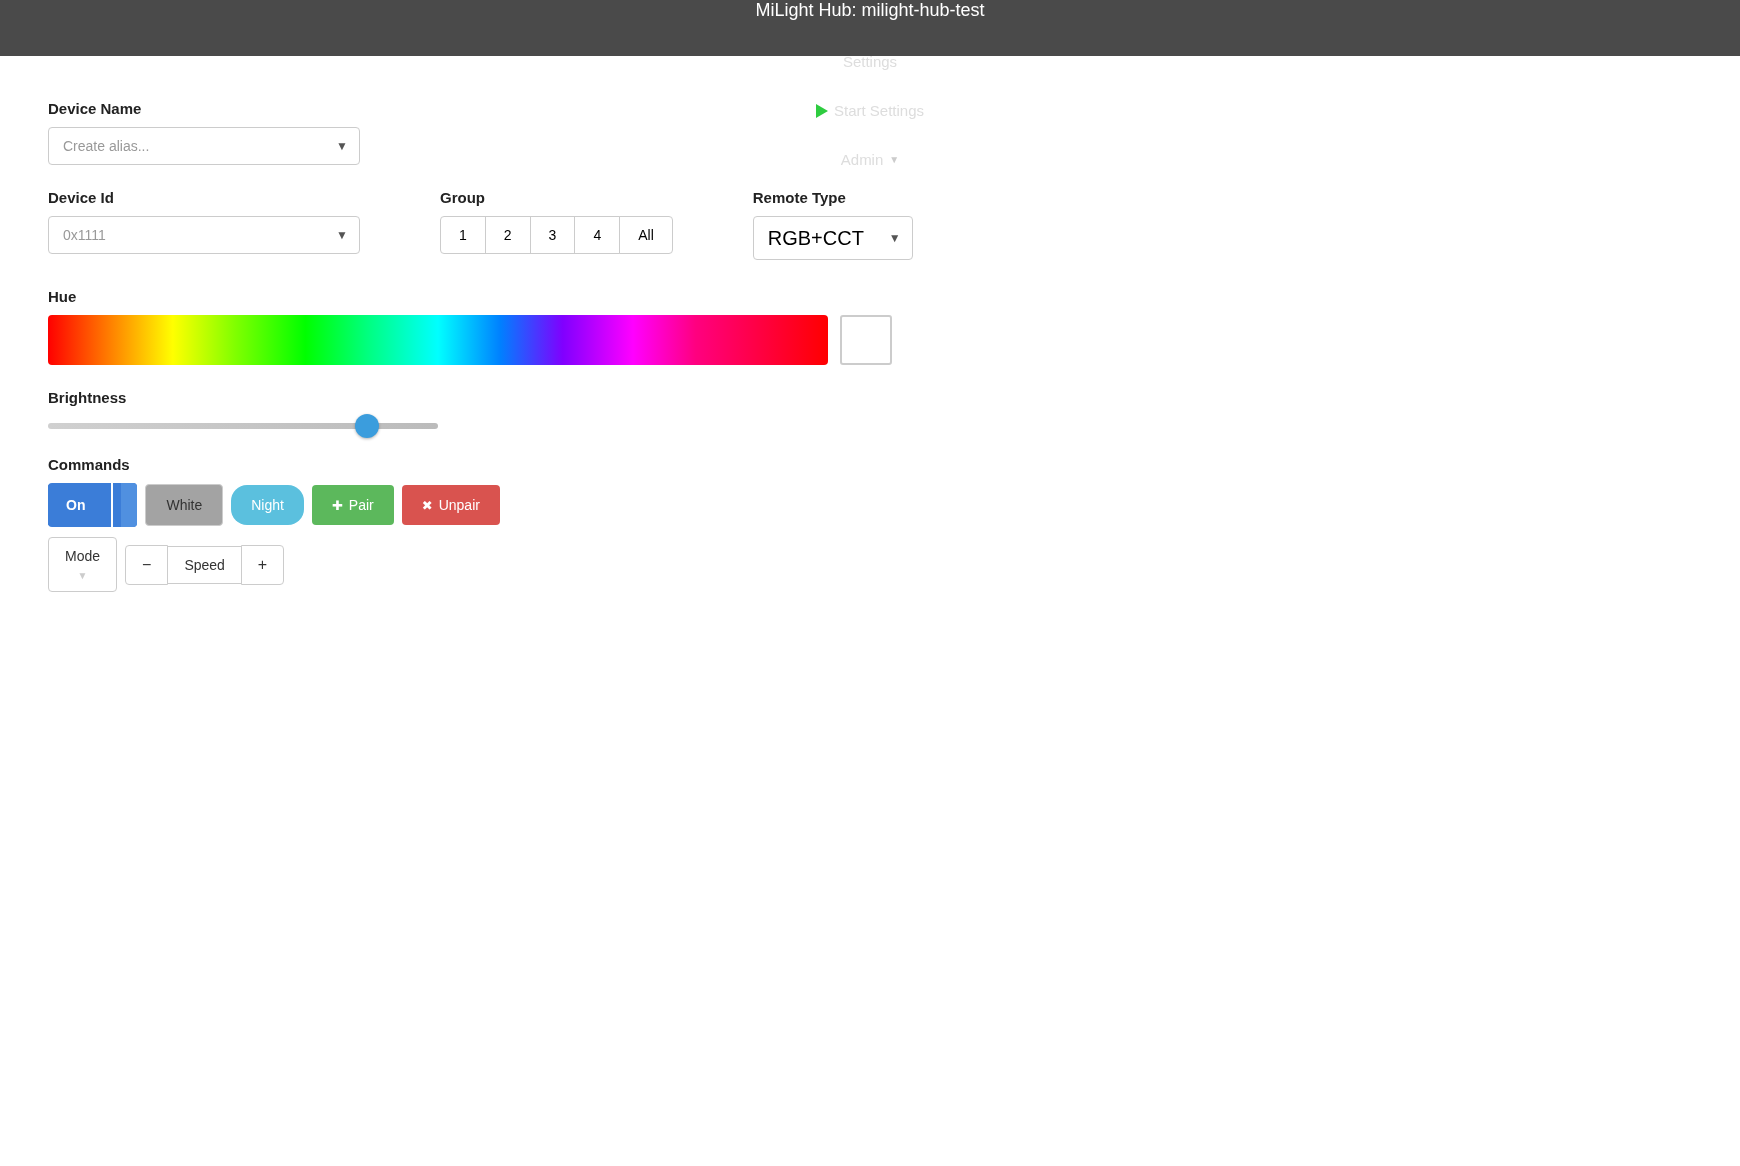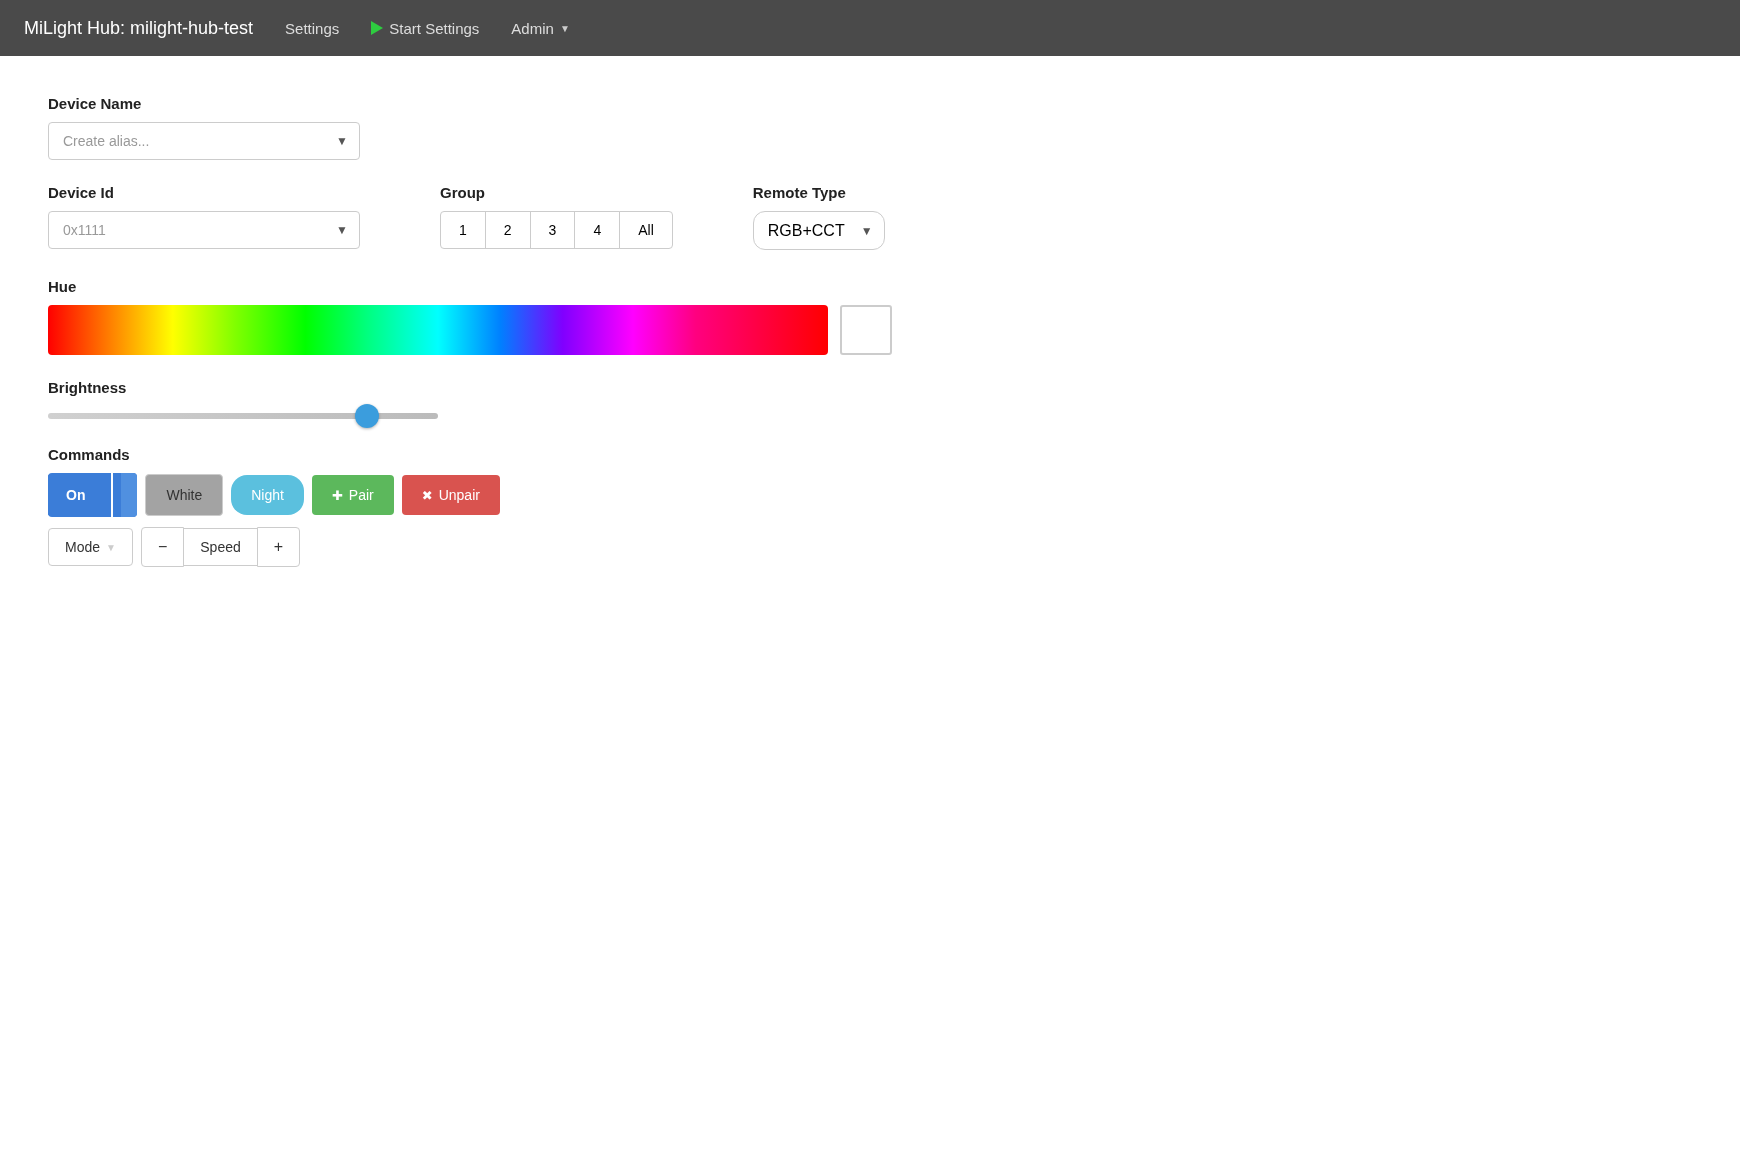--- a/index.html
+++ b/index.html
@@ -7,20 +7,21 @@
 
     
     .navbar {
       background: #4a4a4a;
       color: #fff;
       display: flex;
       align-items: center;
       padding: 0 24px;
       height: 56px;
       gap: 32px;
+      flex-direction: column;
     }
     .navbar-brand {
       font-size: 18px;
       font-weight: 400;
       color: #fff;
       white-space: nowrap;
     }
     .navbar-link {
       color: #ddd;
       text-decoration: none;
@@ -51,23 +52,22 @@
       cursor: pointer;
       font-size: 15px;
     }
     .dropdown-arrow {
       font-size: 10px;
       color: #ccc;
     }
 
     
     .main {
-      padding: 24px 48px;
+      padding: 44px 48px;
       max-width: 1000px;
-      margin-top: 15px;
     }
 
     
     .section-label {
       font-size: 15px;
       font-weight: 700;
       margin-bottom: 10px;
       color: #222;
     }
 
@@ -118,28 +118,28 @@
       font-size: 14px;
       cursor: pointer;
       margin-left: -1px;
     }
     .group-btn:first-child { border-radius: 4px 0 0 4px; margin-left: 0; }
     .group-btn:last-child { border-radius: 0 4px 4px 0; }
 
     
     .remote-type-select {
       border: 1px solid #ccc;
-      border-radius: 12px;
+      border-radius: 4px;
       padding: 10px 36px 10px 14px;
-      font-size: 16px;
+      font-size: 20px;
       background: #fff;
       cursor: pointer;
       appearance: none;
       -webkit-appearance: none;
-      width: 132px;
+      width: 160px;
     }
 
     
     .hue-section { margin-bottom: 24px; }
     .hue-bar-container {
       display: flex;
       align-items: center;
       gap: 12px;
     }
     .hue-bar {
@@ -296,20 +296,21 @@
       background: #fff;
       color: #333;
       border: 1px solid #ccc;
       padding: 10px 16px;
       border-radius: 4px;
       font-size: 14px;
       cursor: pointer;
       display: flex;
       align-items: center;
       gap: 6px;
+      flex-direction: column;
     }
     .btn-speed-minus, .btn-speed-plus {
       background: #fff;
       color: #333;
       border: 1px solid #ccc;
       padding: 10px 16px;
       font-size: 16px;
       cursor: pointer;
     }
     .btn-speed-minus {

